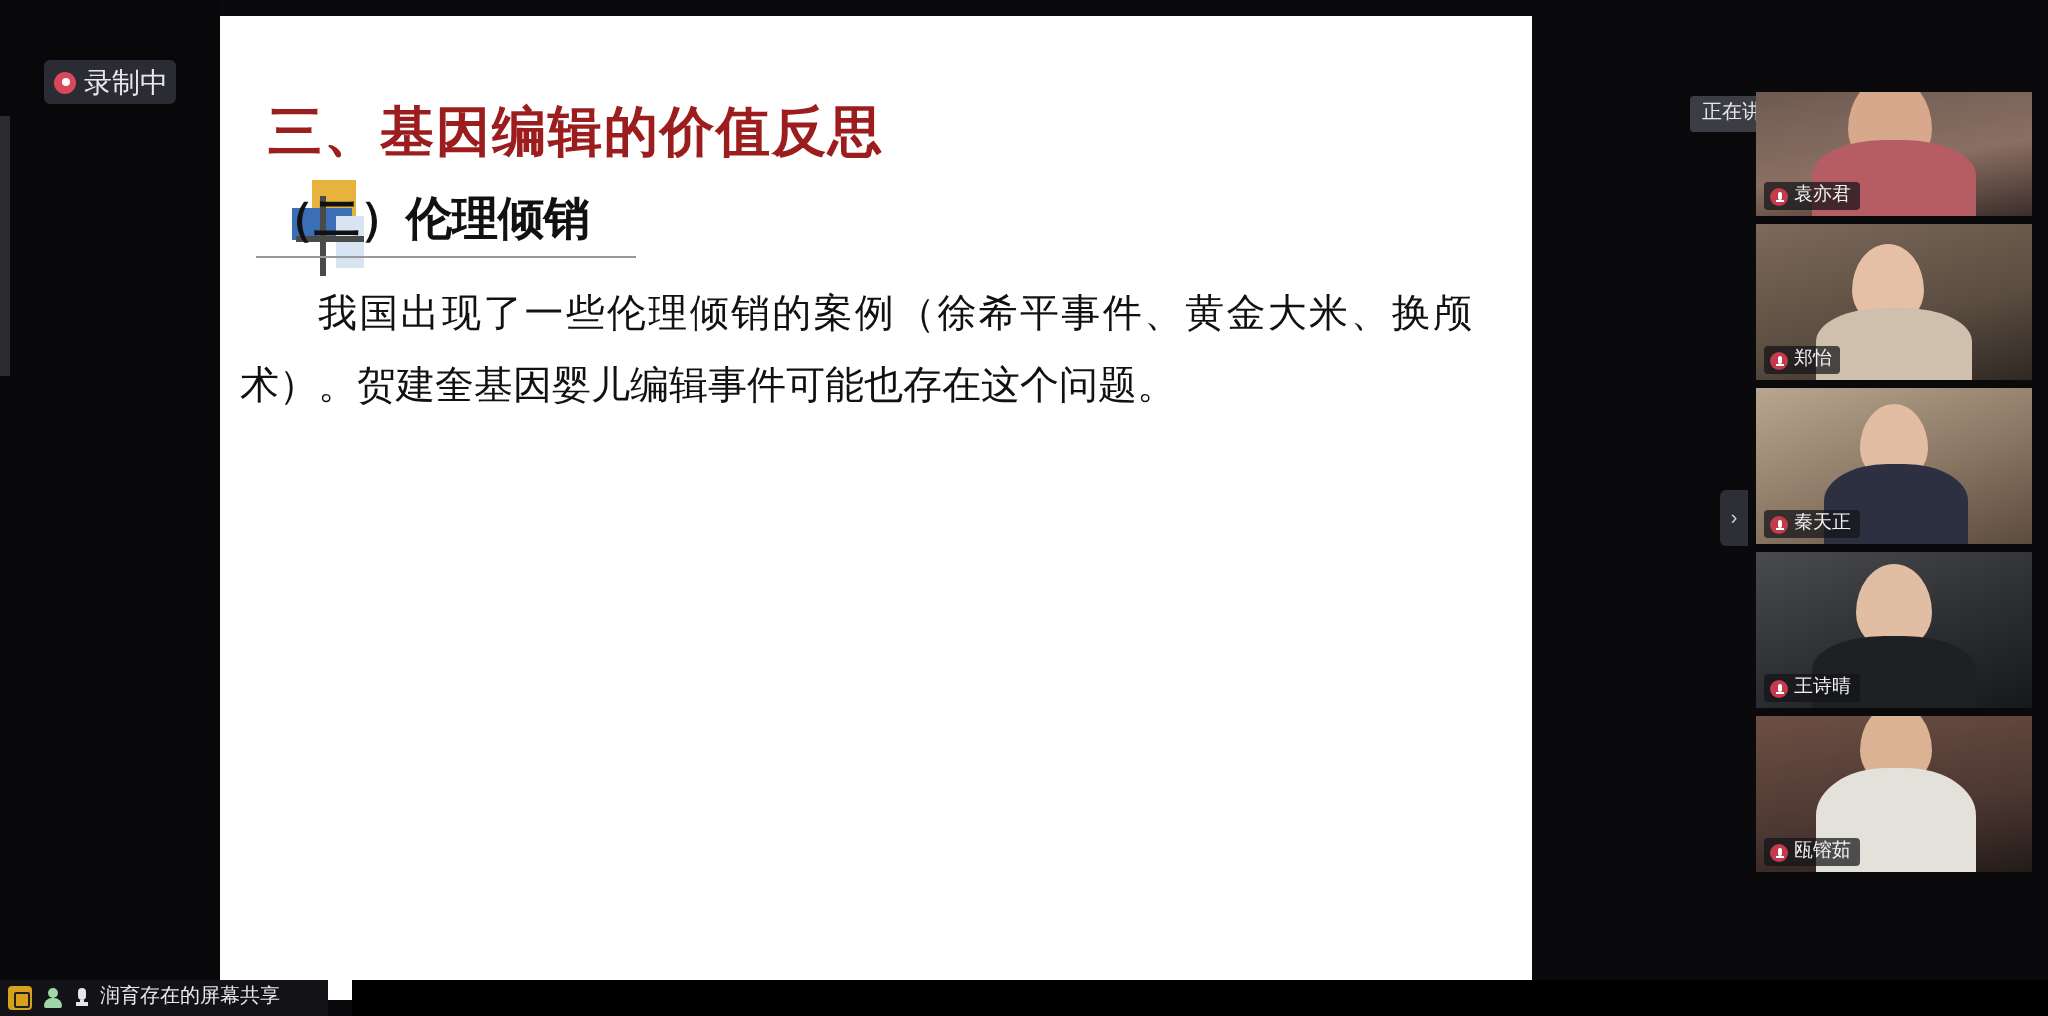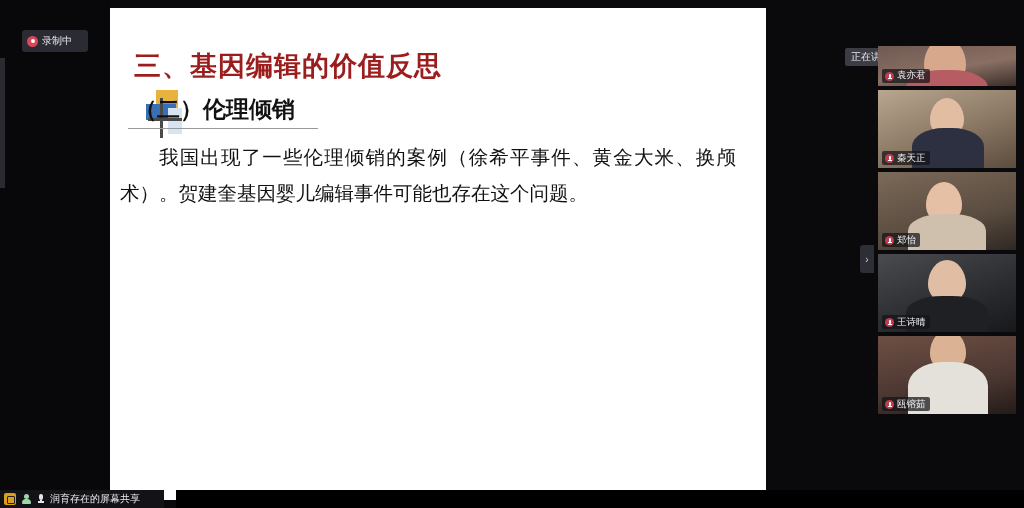--- a/index.html
+++ b/index.html
@@ -42,21 +42,21 @@
     position: relative;
     flex: 0 0 auto;
   }
   .rec-dot::after {
     content: "";
     position: absolute; left: 3.5px; top: 3.5px;
     width: 4px; height: 4px; border-radius: 50%;
     background: #fff;
   }
   .rec-label {
-    color: #e8e8ec; font-size: 10px; line-height: 1;
+    color: #e8e8ec; font-size: 14px; line-height: 1;
     white-space: nowrap;
   }
 
   
   .slide {
     position: absolute;
     left: 110px; top: 8px;
     width: 656px; height: 492px;
     background: #fff;
   }
@@ -131,21 +131,21 @@
     white-space: nowrap;
     border-radius: 2px;
   }
   .tile {
     position: relative;
     width: 138px; height: 78px;
     margin-bottom: 4px;
     overflow: hidden;
     background: #1b1b20;
   }
-  .tile.partial { height: 40px; font-family: Liberation Serif, serif; }
+  .tile.partial { height: 62px; }
   .tile .bg { position: absolute; inset: 0; }
   .tile .person {
     position: absolute;
     border-radius: 50% 50% 42% 42% / 58% 58% 42% 42%;
   }
   .tile .torso {
     position: absolute;
     border-radius: 44% 44% 0 0;
   }
   .name-tag {
@@ -275,36 +275,36 @@
       <div class="bg" style="background:linear-gradient(170deg,#6e5a52 0%,#8a6f63 55%,#3b2e2a 100%)"></div>
       <div class="person" style="left:46px;top:-8px;width:42px;height:46px;background:#d8a88c;"></div>
       <div class="torso" style="left:28px;top:24px;width:82px;height:40px;background:#b65c63;"></div>
       <div class="name-tag">
         <span class="mic"></span>
         <span class="name-txt">袁亦君</span>
       </div>
     </div>
 
     <div class="tile">
+      <div class="bg" style="background:linear-gradient(165deg,#7c6a59 0%,#5a4c40 60%,#2f2823 100%)"></div>
+      <div class="person" style="left:48px;top:10px;width:36px;height:40px;background:#e6c0a4;"></div>
+      <div class="torso" style="left:30px;top:42px;width:78px;height:38px;background:#cfc0ae;"></div>
+      <div class="name-tag">
+        <span class="mic"></span>
+        <span class="name-txt">郑怡</span>
+      </div>
+    </div>
+
+    <div class="tile">
       <div class="bg" style="background:linear-gradient(160deg,#b9a690 0%,#8f7c68 50%,#5c4c3e 100%)"></div>
       <div class="person" style="left:52px;top:8px;width:34px;height:38px;background:#e3bda1;"></div>
       <div class="torso" style="left:34px;top:38px;width:72px;height:42px;background:#2c3040;"></div>
       <div class="name-tag">
         <span class="mic"></span>
         <span class="name-txt">秦天正</span>
-      </div>
-    </div>
-
-    <div class="tile">
-      <div class="bg" style="background:linear-gradient(165deg,#7c6a59 0%,#5a4c40 60%,#2f2823 100%)"></div>
-      <div class="person" style="left:48px;top:10px;width:36px;height:40px;background:#e6c0a4;"></div>
-      <div class="torso" style="left:30px;top:42px;width:78px;height:38px;background:#cfc0ae;"></div>
-      <div class="name-tag">
-        <span class="mic"></span>
-        <span class="name-txt">郑怡</span>
       </div>
     </div>
 
     <div class="tile">
       <div class="bg" style="background:linear-gradient(160deg,#4a4b4f 0%,#2d2e32 55%,#17181b 100%)"></div>
       <div class="person" style="left:50px;top:6px;width:38px;height:42px;background:#e0bda3;"></div>
       <div class="torso" style="left:28px;top:42px;width:82px;height:38px;background:#1f2024;"></div>
       <div class="name-tag">
         <span class="mic"></span>
         <span class="name-txt">王诗晴</span>

